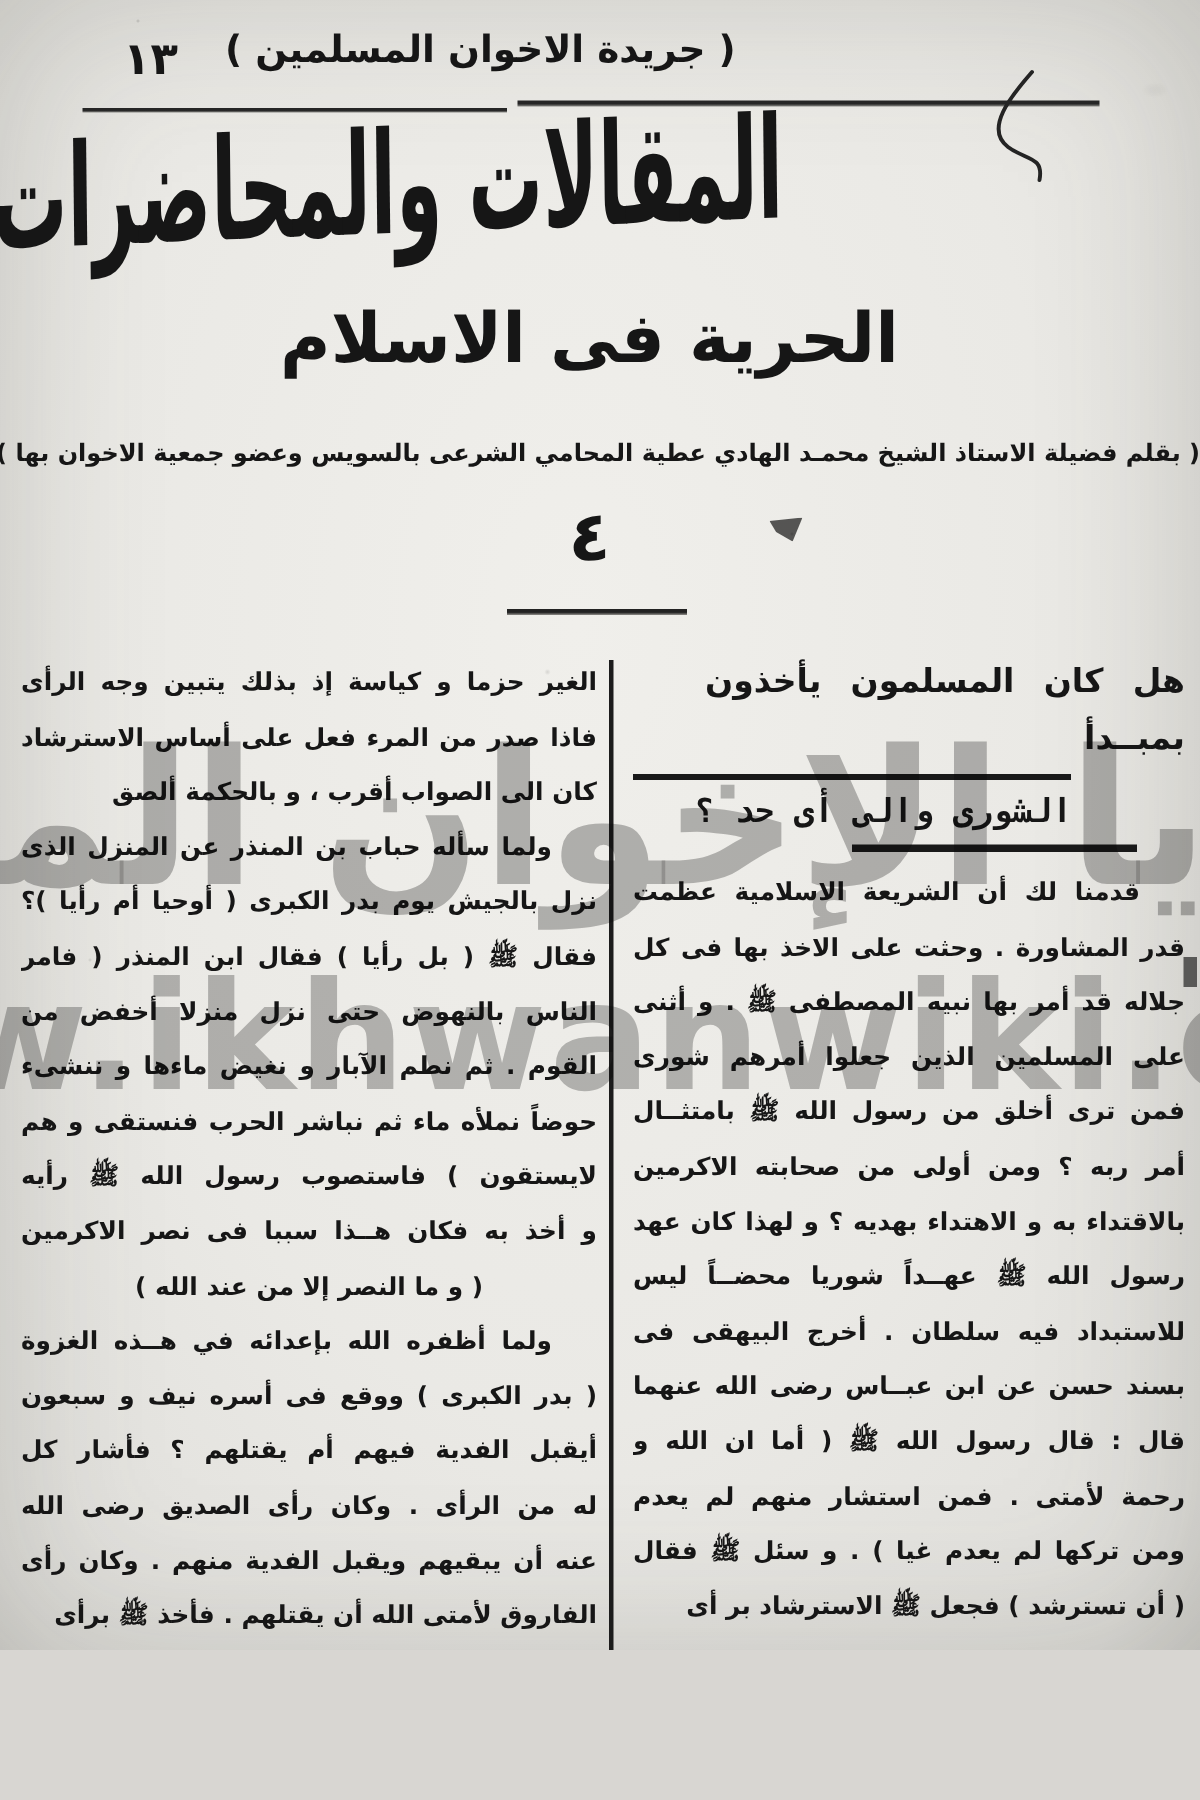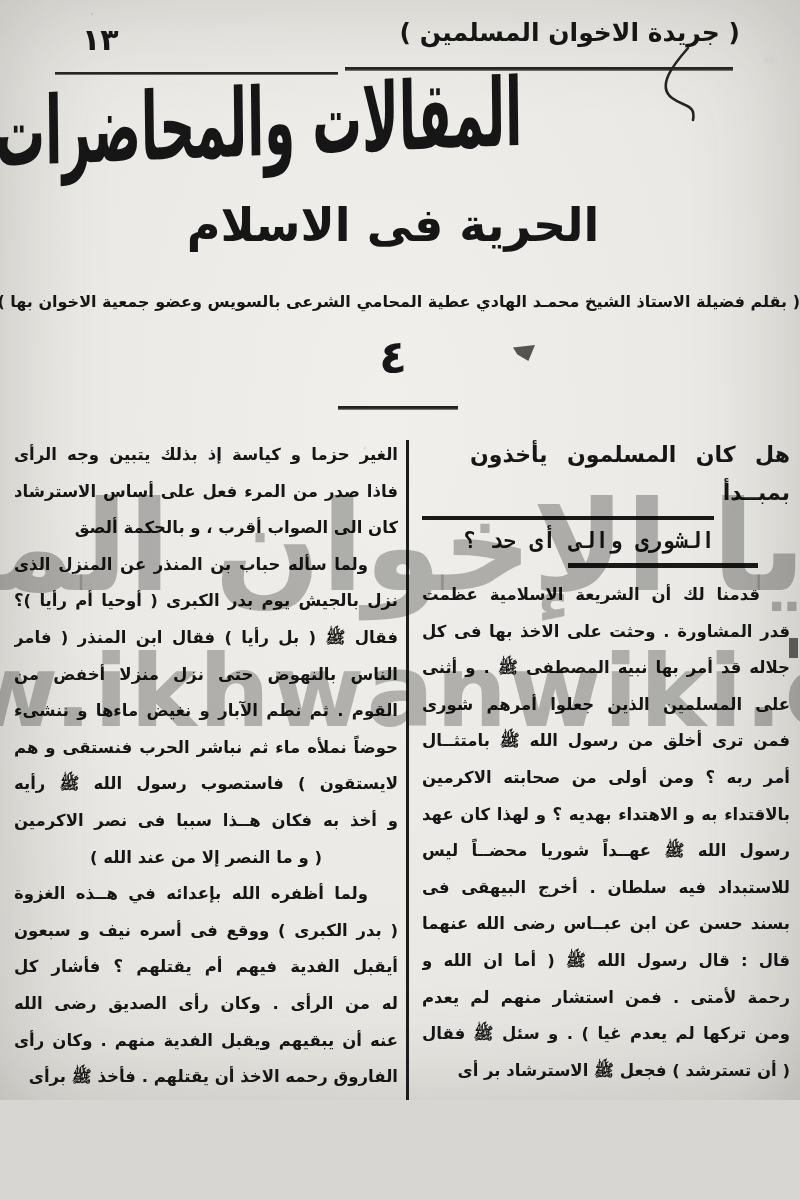--- a/index.html
+++ b/index.html
@@ -19,21 +19,21 @@
       radial-gradient(3px 3px at 365px 448px, rgba(0,0,0,.18), transparent 70%),
       radial-gradient(2px 2px at 704px 300px, rgba(0,0,0,.22), transparent 70%),
       radial-gradient(2px 2px at 210px 1120px, rgba(0,0,0,.20), transparent 70%),
       radial-gradient(3px 3px at 620px 1188px, rgba(0,0,0,.22), transparent 70%),
       radial-gradient(2px 2px at 60px 640px, rgba(0,0,0,.18), transparent 70%),
       radial-gradient(14px 8px at 770px 60px, rgba(0,0,0,.06), transparent 70%);
   }
 
   
   .pagenum-top{position:absolute;top:22px;left:82px;font-size:30px;font-weight:700;direction:rtl;}
-  .journal-title{position:absolute;top:18px;left:150px;right:60px;text-align:right;
+  .journal-title{position:absolute;top:18px;left:150px;right:60px;text-align:left;
     font-size:25px;font-weight:700;direction:rtl;white-space:nowrap;}
   .rule{position:absolute;background:linear-gradient(#262626,#262626 55%,#8a8a86);}
   .rule-left{top:72px;left:55px;width:283px;height:3px;}
   .rule-right{top:67px;left:345px;width:388px;height:4px;}
   .squiggle{position:absolute;top:42px;left:636px;}
 
   
   .masthead{position:absolute;top:84px;left:0;right:0;text-align:center;}
   .masthead-title{display:inline-block;white-space:nowrap;font-size:80px;font-weight:700;
     transform:scale(.62,1.18) rotate(-1.2deg);transform-origin:50% 50%;letter-spacing:-2px;}
@@ -138,21 +138,21 @@
     <div class="ln">القوم . ثم نطم الآبار و نغيض ماءها و ننشىء</div>
     <div class="ln">حوضاً نملأه ماء ثم نباشر الحرب فنستقى و هم</div>
     <div class="ln">لايستقون ) فاستصوب رسول الله ﷺ رأيه</div>
     <div class="ln">و أخذ به فكان هــذا سببا فى نصر الاكرمين</div>
     <div class="ln center">( و ما النصر إلا من عند الله )</div>
     <div class="ln indent">ولما أظفره الله بإعدائه في هــذه الغزوة</div>
     <div class="ln">( بدر الكبرى ) ووقع فى أسره نيف و سبعون</div>
     <div class="ln">أيقبل الفدية فيهم أم يقتلهم ؟ فأشار كل بماعن</div>
     <div class="ln">له من الرأى . وكان رأى الصديق رضى الله</div>
     <div class="ln">عنه أن يبقيهم ويقبل الفدية منهم . وكان رأى</div>
-    <div class="ln end">الفاروق رحمه الاخذ أن يقتلهم . فأخذ ﷺ برأى</div>
+    <div class="ln end">الفاروق لأمتى الله أن يقتلهم . فأخذ ﷺ برأى</div>
   </div>
 
   <div class="pagenum-bottom">- ٤٢١ -</div>
 
   <div class="wm wm-arabic">ويكيبيديا الإخوان المسلمين</div>
   <div class="wm wm-latin">www.ikhwanwiki.com</div>
 
   <div class="artifact art-triangle"></div>
   <div class="artifact art-right-edge"></div>
   <div class="artifact art-bottom-left"></div>

